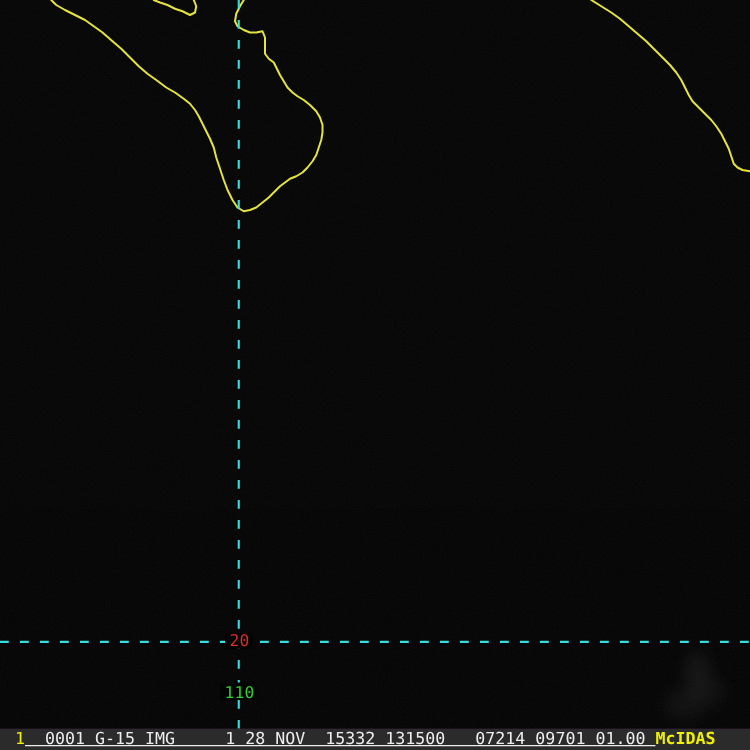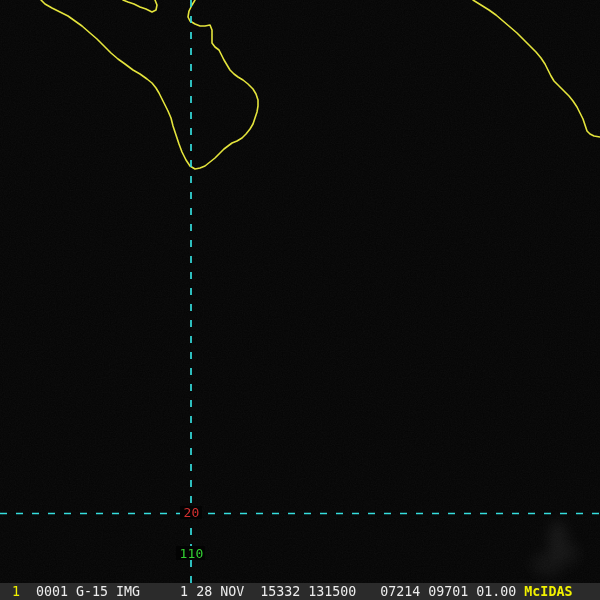--- a/index.html
+++ b/index.html
@@ -89,15 +89,15 @@
       <rect class="label-backing" x="180" y="506" width="22" height="13"></rect>
       <text id="x-label" class="cursor-label" x="183.5" y="517" fill="#d43030">20</text>
     </g>
 
     <g>
       <rect class="label-backing" x="176" y="546" width="29" height="14"></rect>
       <text id="y-label" class="cursor-label" x="179.5" y="558" fill="#33cf33">110</text>
     </g>
   </svg>
 
-  <div class="status-bar" id="status-bar" style="background: rgb(43, 43, 43);"><span class="status-accent" id="frame-number" style="color: rgb(242, 242, 0);">1</span><span id="image-info" style="color: rgb(237, 237, 237);">  0001 G-15 IMG     1 28 NOV  15332 131500   07214 09701 01.00 </span><span class="status-accent" style="color: rgb(242, 242, 0); font-weight: bold;">McIDAS</span></div>
+  <div class="status-bar" id="status-bar" style="background: rgb(43, 43, 43);"><span class="status-accent" id="frame-number" style="color: rgb(242, 242, 0);">1</span><span id="image-info" style="color: rgb(237, 237, 237); text-decoration: underline;">  0001 G-15 IMG     1 28 NOV  15332 131500   07214 09701 01.00 </span><span class="status-accent" style="color: rgb(242, 242, 0); font-weight: bold;">McIDAS</span></div>
 
 </div>
 
 </body></html>

